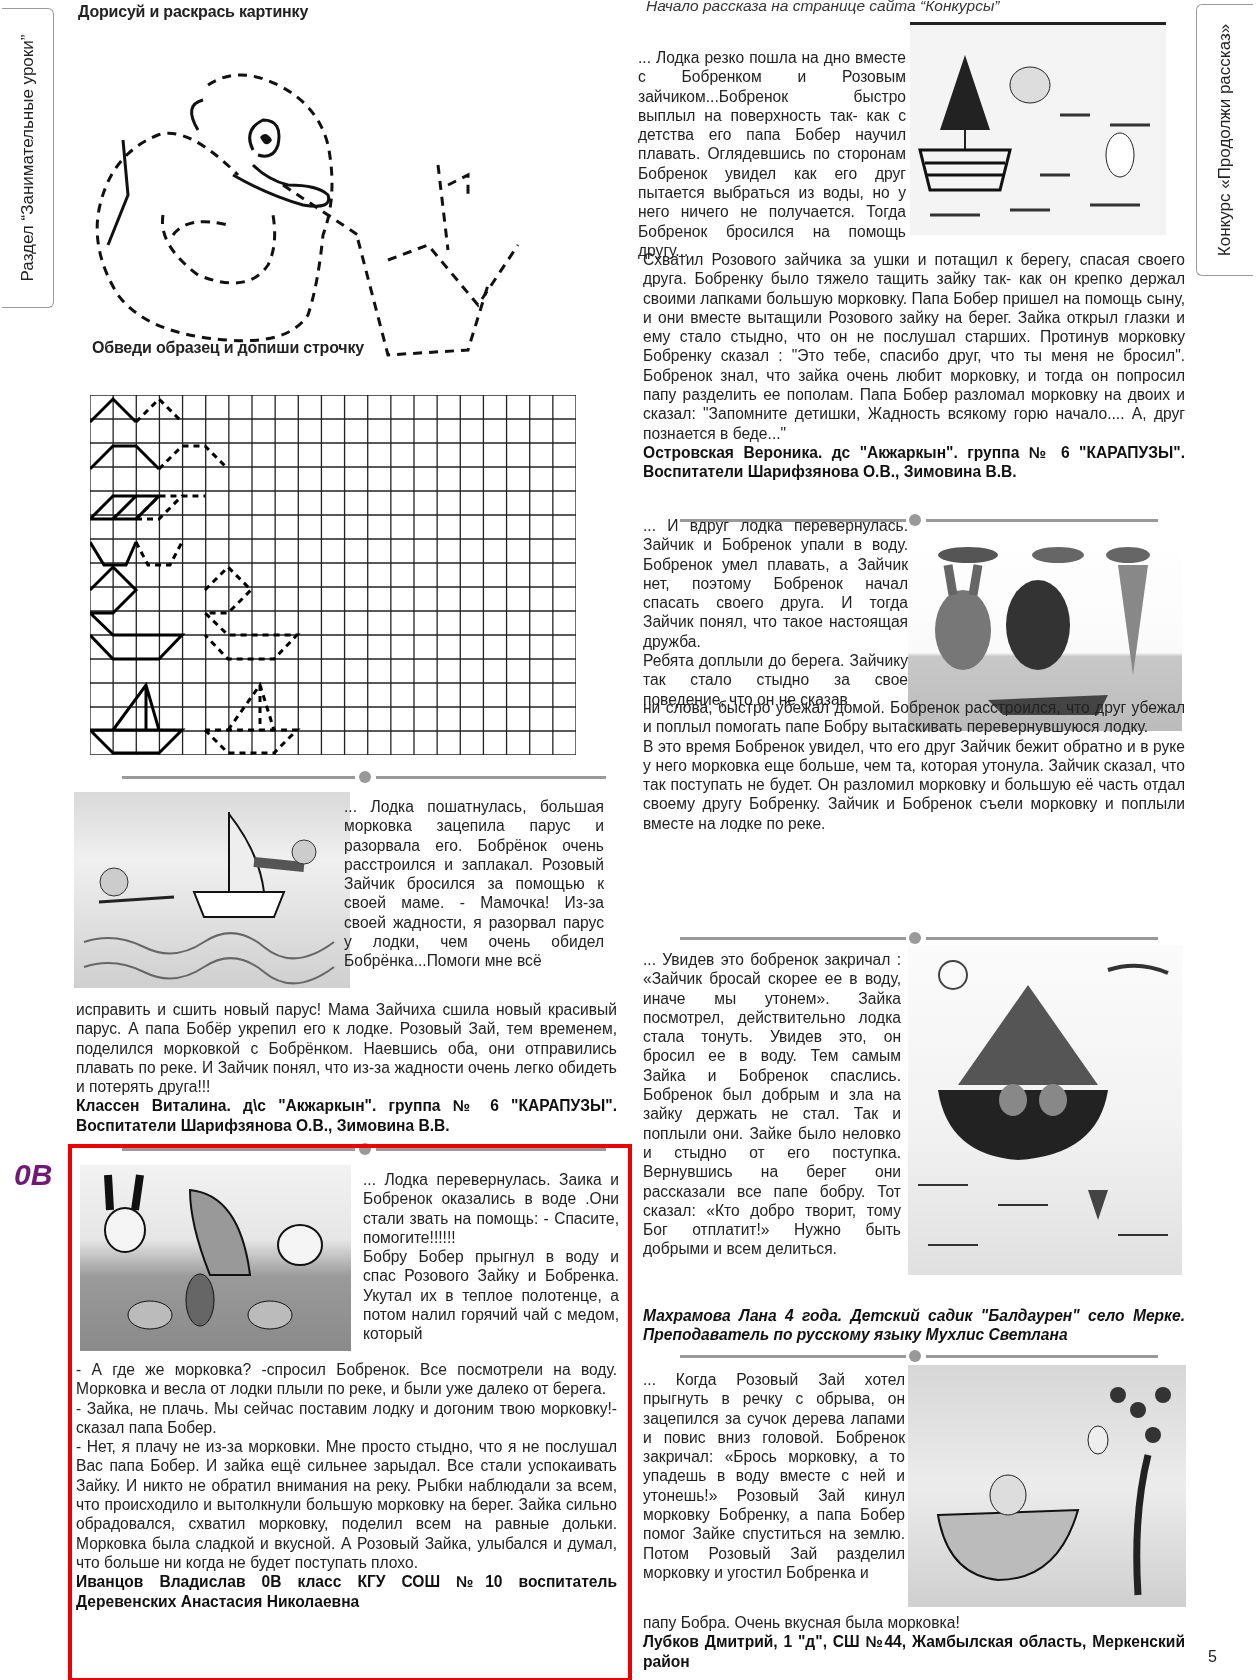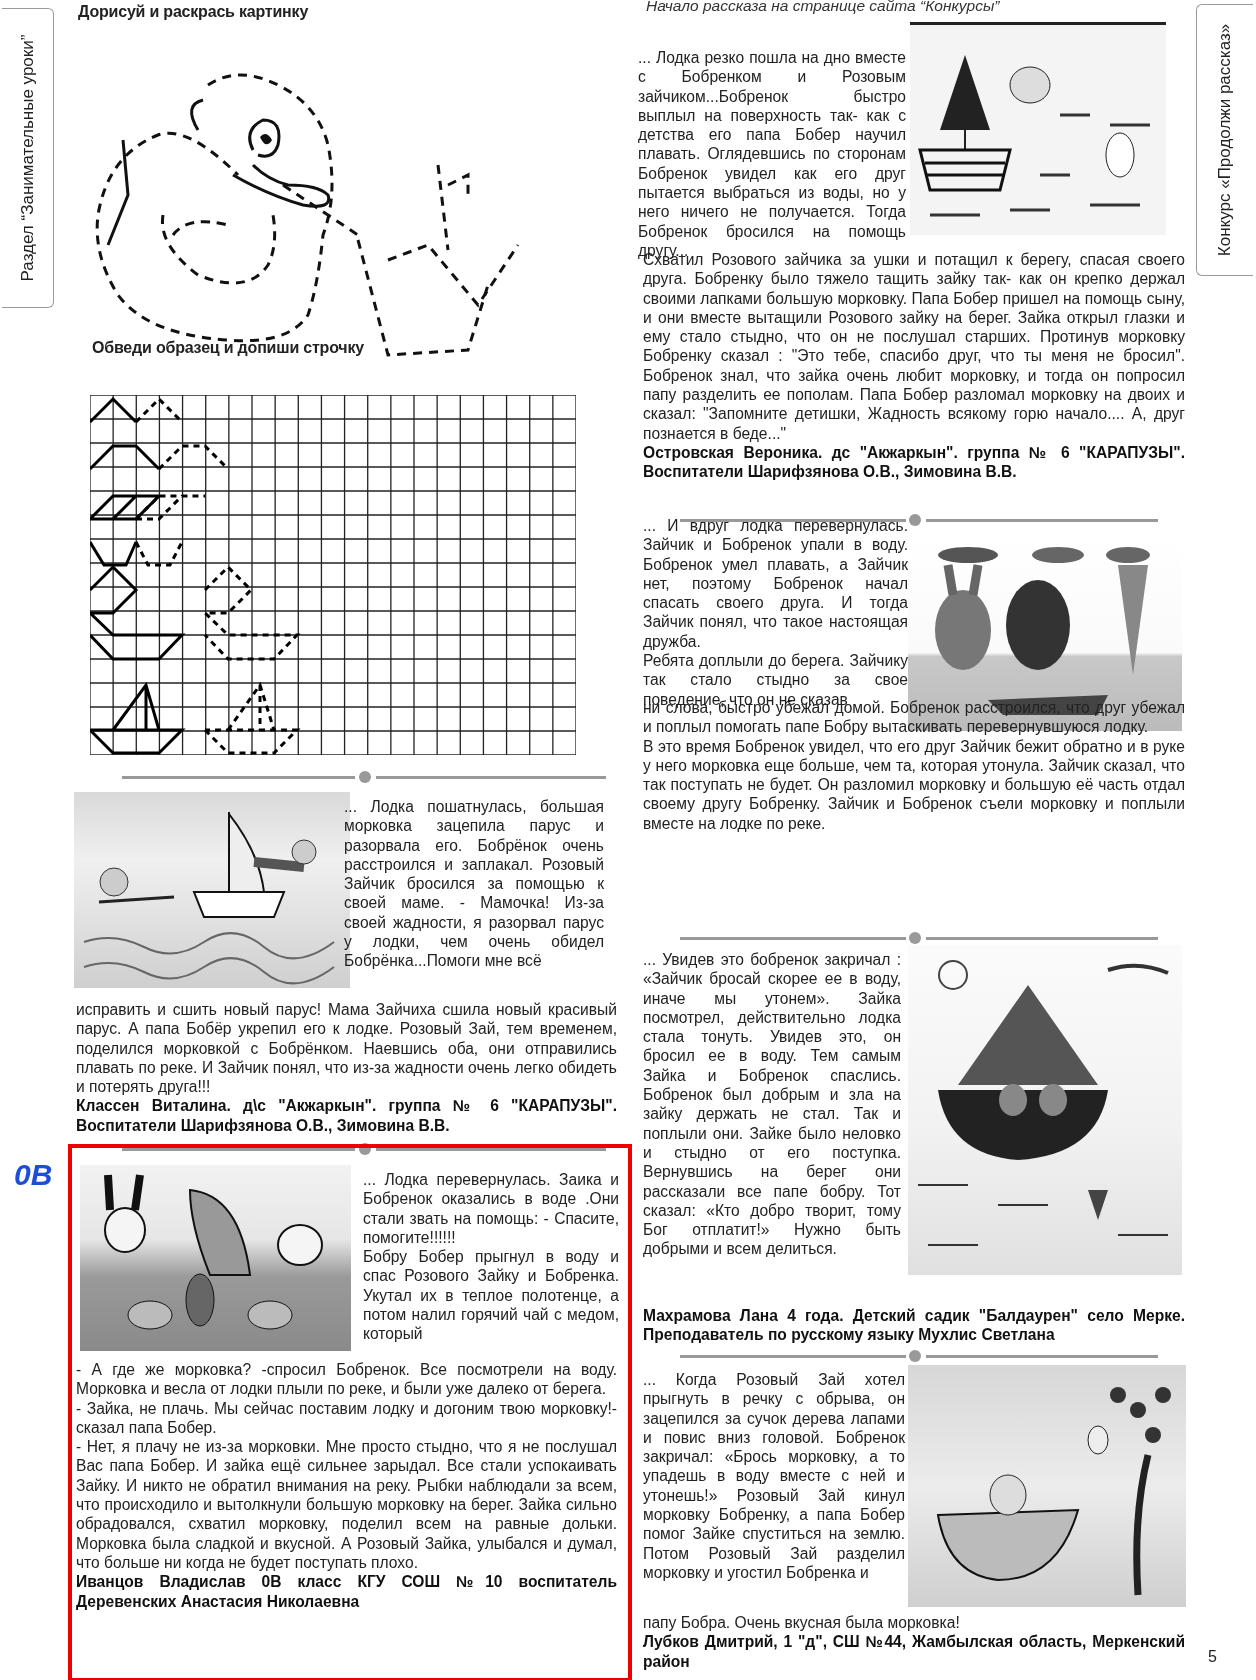--- a/index.html
+++ b/index.html
@@ -13,21 +13,21 @@
   .vt-right span{left:50%;top:50%;transform:translate(-50%,-50%) rotate(-90deg);}
   .heading{position:absolute;font-weight:bold;font-size:16px;color:#222;letter-spacing:-0.2px;}
   .story{position:absolute;font-size:15.6px;line-height:19.3px;text-align:justify;color:#222;}
   .story p{margin:0;}
   .author{font-weight:bold;color:#111;}
   .divider{position:absolute;height:14px;}
   .divider .ln{position:absolute;top:6px;height:3px;background:#999;}
   .divider .dot{position:absolute;top:1px;width:12px;height:12px;border-radius:50%;background:#999;}
   .pic{position:absolute;background:#e8e8e8;overflow:hidden;}
   .redbox{position:absolute;border:4px solid #e00;}
-  .grade-label{position:absolute;color:#1d4ed8;font-weight:bold;font-style:italic;font-size:30px;}
+  .grade-label{position:absolute;color:#701a75;font-weight:bold;font-style:italic;font-size:30px;}
   .intro{position:absolute;font-style:italic;font-size:15.5px;color:#333;}
   .pagenum{position:absolute;font-size:16px;color:#222;}
 </style>
 </head>
 <body>
 
 <div class="side-tab vt-left">
   <span>Раздел “Занимательные уроки”</span>
 </div>
 <div class="side-tab vt-right">
@@ -233,21 +233,21 @@
     <path d="M120 40 L50 140 L190 140 Z" fill="#555"></path>
     <path d="M30 145 L200 145 Q190 210 110 215 Q40 210 30 145 Z" fill="#222"></path>
     <ellipse cx="105" cy="155" rx="14" ry="16" fill="#888"></ellipse>
     <ellipse cx="145" cy="155" rx="14" ry="16" fill="#888"></ellipse>
     <path d="M180 245 L190 275 L200 245 Z" fill="#444"></path>
     <g stroke="#333" stroke-width="2">
         <path d="M10 240 L60 240 M90 260 L140 260 M210 290 L260 290 M20 300 L70 300"></path>
       </g>
   </svg>
 </div>
-<div class="story" style="left:643px;top:1306px;width:542px;">
+<div class="story" style="left:643px;top:1306px;width:542px;font-style:italic;">
   <p class="author">Махрамова Лана 4 года. Детский садик "Балдаурен" село Мерке. Преподаватель по русскому языку Мухлис Светлана</p>
 </div>
 
 <div class="divider" style="left:680px;top:1349px;width:478px;">
   <div class="ln" style="left:0;width:226px;"></div>
     <div class="dot" style="left:229px;"></div>
     <div class="ln" style="left:246px;width:232px;"></div>
 </div>
 
 <div class="story" style="left:643px;top:1370px;width:262px;">... Когда Розовый Зай хотел прыгнуть в речку с обрыва, он зацепился за сучок дерева лапами и повис вниз головой. Бобренок закричал: «Брось морковку, а то упадешь в воду вместе с ней и утонешь!» Розовый Зай кинул морковку Бобренку, а папа Бобер помог Зайке спуститься на землю. Потом Розовый Зай разделил морковку и угостил Бобренка и</div>

